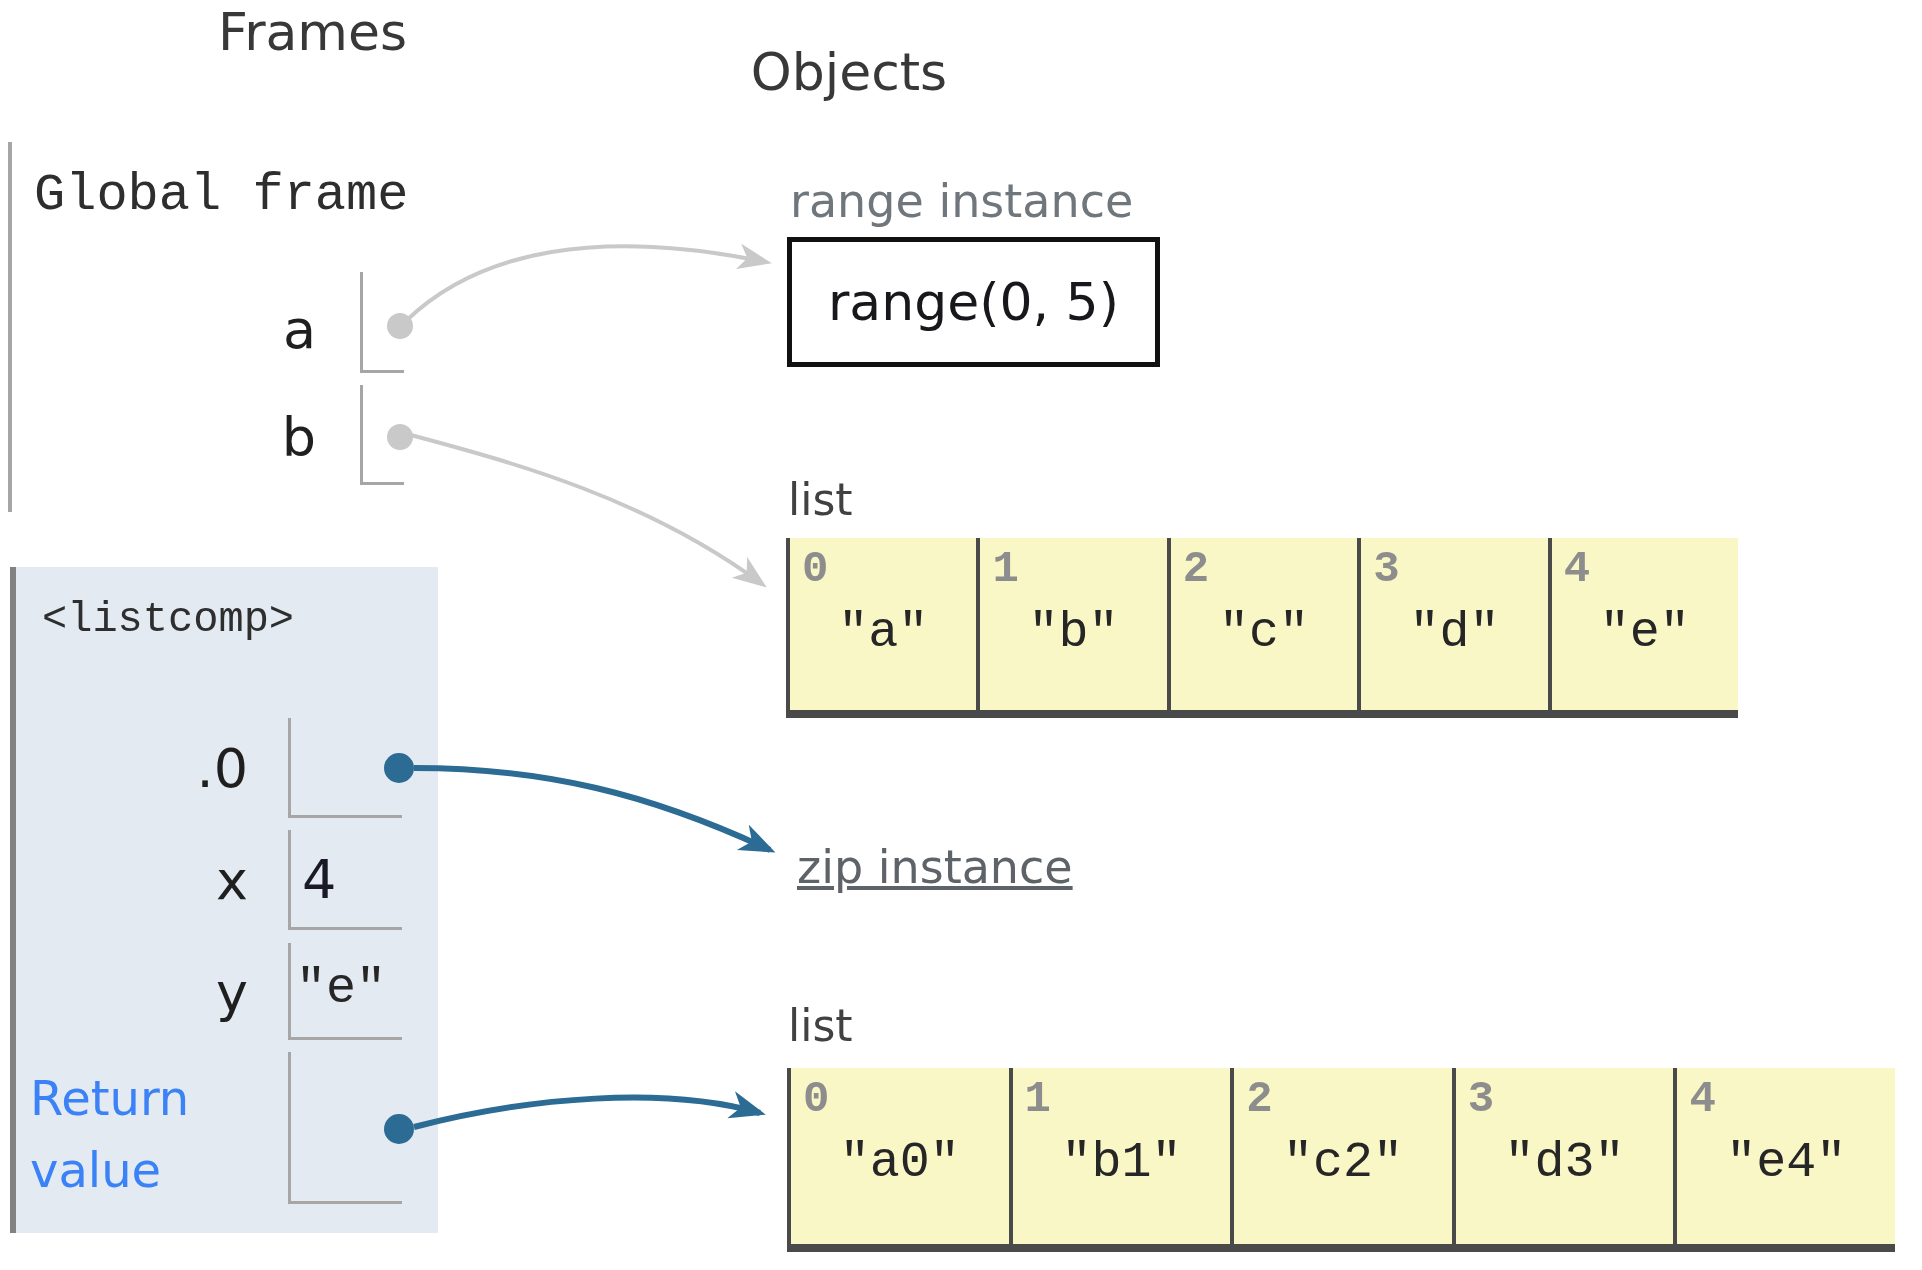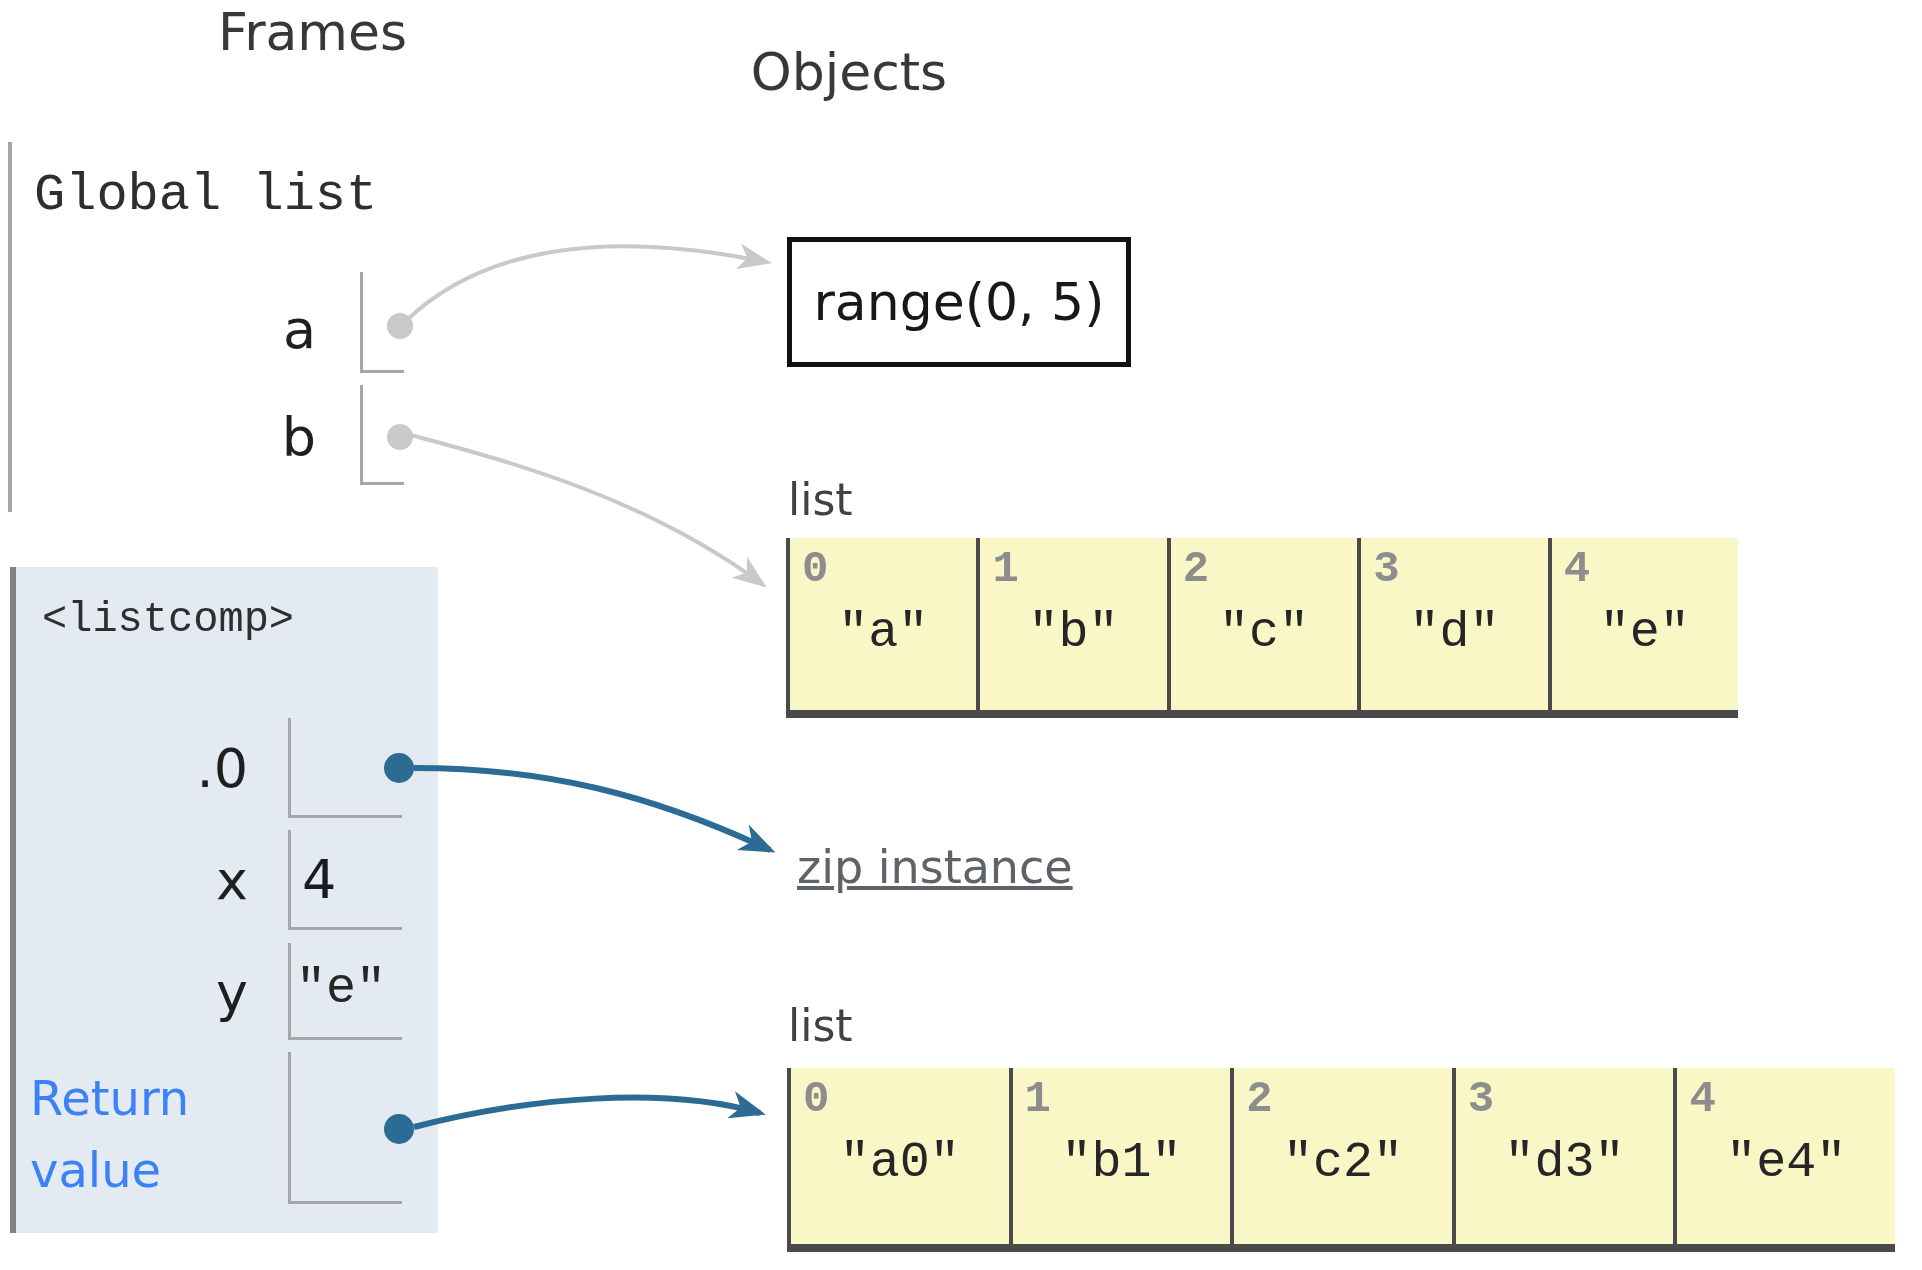--- a/index.html
+++ b/index.html
@@ -31,21 +31,21 @@
 
   .slot-value-sans{font-size:54px;color:#191927;}
   .slot-value-mono{font-size:50px;color:#262626;white-space:nowrap;}
 
   
   .type-label{font-size:46px;color:#6f767c;white-space:nowrap;}
   .list-label{font-size:44px;color:#414141;white-space:nowrap;text-align:center;}
 
   
   .range-box{
-    left:787px;top:237px;width:344px;height:130px;
+    left:787px;top:237px;width:373px;height:130px;
     border:5px solid #111111;background:#ffffff;box-sizing:border-box;
     display:flex;align-items:center;justify-content:center;
   }
   .range-box-text{font-size:52px;color:#18181c;white-space:nowrap;}
 
   
   .list-row{display:flex;border-bottom:8px solid #4a4a4a;box-sizing:border-box;}
   .list-cell{
     flex:1 1 0;background:#faf7c6;border-left:4px solid #4a4a4a;
     box-sizing:border-box;display:flex;flex-direction:column;overflow:hidden;
@@ -63,21 +63,21 @@
 </style>
 </head>
 <body>
 
 <div class="canvas">
 
   <div class="abs col-header" style="left:218px;top:2px;width:224px;text-align:left;">Frames</div>
   <div class="abs col-header" style="left:736px;top:2px;width:226px;text-align:center;margin-top:40px;">Objects</div>
 
   <div class="abs global-rule"></div>
-  <div class="abs frame-title mono" style="left:34px;top:166px;">Global list</div>
+  <div class="abs frame-title mono" style="left:34px;top:166px;">Global frame</div>
 
   <div class="abs var-label" style="left:200px;top:298px;width:116px;">a</div>
   <div class="abs slot" style="left:360px;top:272px;width:44px;height:101px;"></div>
 
   <div class="abs var-label" style="left:200px;top:406px;width:116px;">b</div>
   <div class="abs slot" style="left:360px;top:385px;width:44px;height:100px;"></div>
 
   <div class="abs listcomp-panel"></div>
   <div class="abs listcomp-title mono" style="left:42px;top:596px;">&lt;listcomp&gt;</div>
 
@@ -88,20 +88,21 @@
   <div class="abs slot" style="left:288px;top:830px;width:114px;height:100px;"></div>
   <div class="abs slot-value-sans" style="left:302px;top:848px;">4</div>
 
   <div class="abs var-label" style="left:128px;top:961px;width:120px;">y</div>
   <div class="abs slot" style="left:288px;top:943px;width:114px;height:97px;"></div>
   <div class="abs slot-value-mono mono" style="left:296px;top:960px;">"e"</div>
 
   <div class="abs return-label" style="left:30px;top:1062px;width:210px;">Return value</div>
   <div class="abs slot" style="left:288px;top:1052px;width:114px;height:152px;"></div>
 
+  <div class="abs type-label" style="left:790px;top:174px;">range instance</div>
   <div class="abs range-box">
     <span class="range-box-text">range(0, 5)</span>
   </div>
 
   <div class="abs list-label" style="left:788px;top:474px;">list</div>
   <div class="abs list-row" style="left:786px;top:538px;width:952px;height:180px;">
     <div class="list-cell">
       <div class="cell-index">0</div>
       <div class="cell-value">"a"</div>
     </div>

